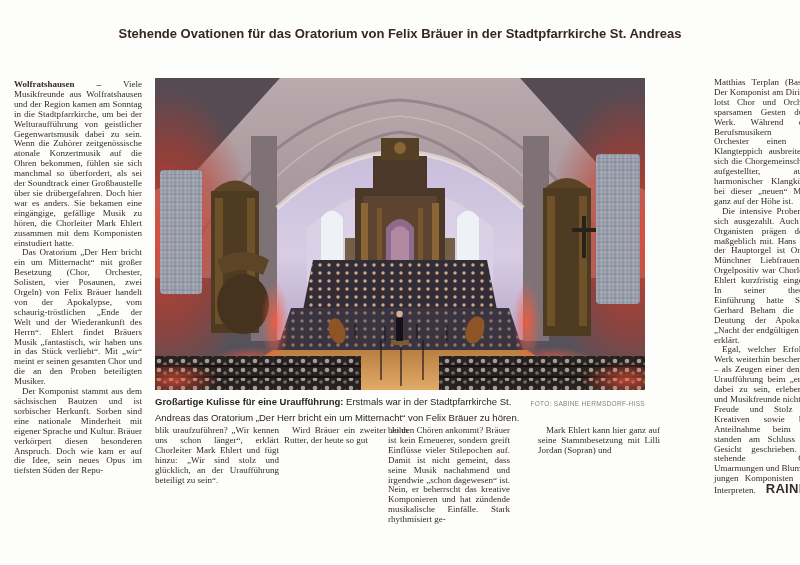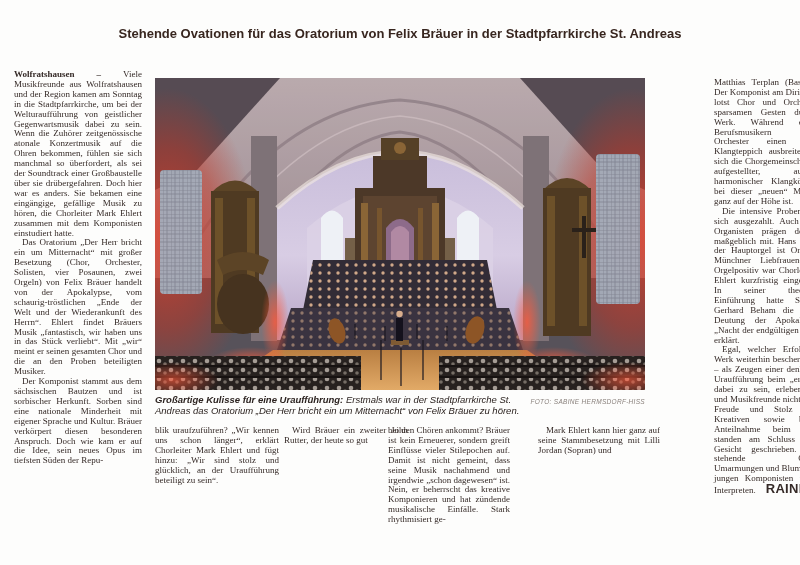--- a/index.html
+++ b/index.html
@@ -14,37 +14,36 @@
   .title{
     font-family:"Liberation Sans","DejaVu Sans",sans-serif;
     font-weight:700;font-size:26px;line-height:28px;margin:0;
     color:#38261f;letter-spacing:-0.5px;
   }
   .subtitle{
     font-family:"Liberation Sans","DejaVu Sans",sans-serif;
     font-weight:700;font-size:13px;line-height:16px;margin:2px 0 0 0;
     color:#38261f;
   }
-  .col{position:absolute;top:70px;font-size:9px;line-height:9.9px;text-align:justify;}
+  .col{position:absolute;top:80px;font-size:9px;line-height:9.9px;text-align:justify;}
   .col p{margin:0;}
   .col p.indent{text-indent:8px;}
   .lead-bold{font-weight:700;}
   .col1{left:14px;width:128px;}
   .col2{left:155px;width:124px;top:426px;}
   .col3{left:284px;width:124px;top:426px;}
   .col4{left:388px;width:122px;top:426px;}
   .col5{left:538px;width:122px;top:426px;}
   .col6{left:666px;width:124px;top:78px;margin-left:48px;}
   .photo-block{position:absolute;left:155px;top:78px;width:490px;margin:0;}
   .photo-frame{width:490px;height:312px;display:block;background:#57525a;}
   .caption{
     font-family:"Liberation Sans","DejaVu Sans",sans-serif;
-    font-size:9.5px;line-height:11px;margin-top:4px;text-align:left;
+    font-size:9.5px;line-height:16px;margin-top:4px;text-align:left;
     color:#2c2320;
-    font-style:italic;
   }
   .caption .cap-lead{font-weight:700;}
   .credit{
     float:right;font-size:6.5px;color:#8a817c;letter-spacing:0.3px;
     font-family:"Liberation Sans","DejaVu Sans",sans-serif;margin-top:2px;
   }
   .byline{
     font-family:"Liberation Sans","DejaVu Sans",sans-serif;
     font-weight:700;font-size:13px;letter-spacing:0.3px;
     padding-left:10px;white-space:nowrap;

